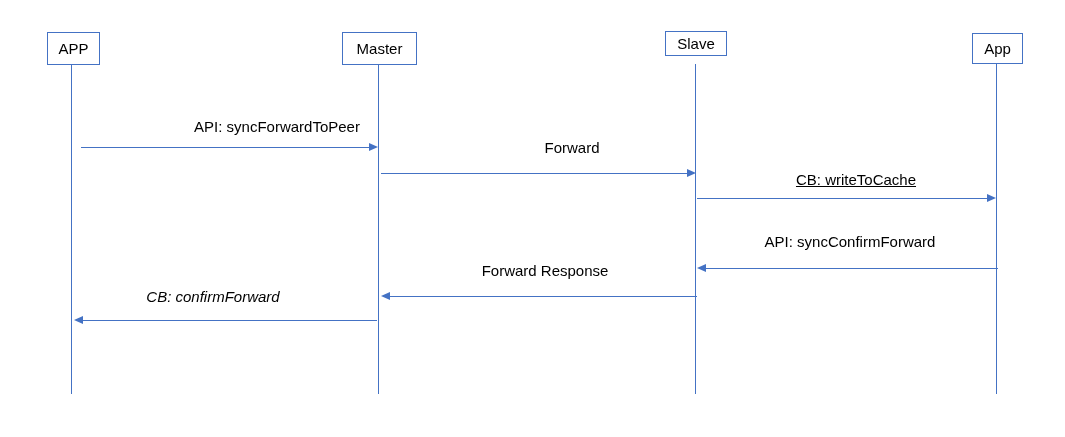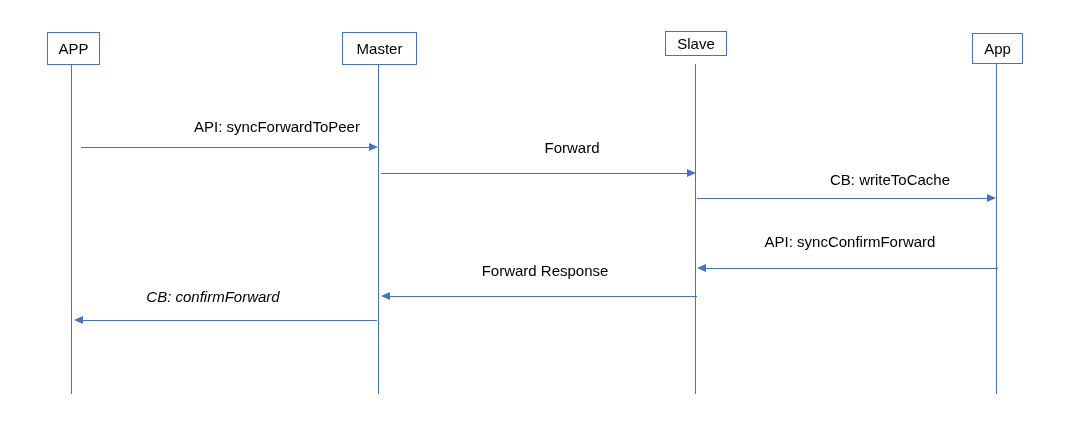--- a/index.html
+++ b/index.html
@@ -93,21 +93,21 @@
     <span class="msg-label" style="left: 237px; top: 118px; margin-left: 40px;">API: syncForwardToPeer</span>
     <div class="msg-line" style="left: 81px; top: 147px; width: 288px;"></div>
     <div class="arrowhead dir-right" style="left: 369px; top: 143.25px;"></div>
   </div>
   <div class="message">
     <span class="msg-label" style="left: 552px; top: 139px; margin-left: 20px;">Forward</span>
     <div class="msg-line" style="left: 381px; top: 173px; width: 306px;"></div>
     <div class="arrowhead dir-right" style="left: 687px; top: 169.25px;"></div>
   </div>
   <div class="message">
-    <span class="msg-label" style="left: 890px; top: 171px;">CB: writeToCache</span>
+    <span class="msg-label" style="left: 856px; top: 171px; text-decoration: underline;">CB: writeToCache</span>
     <div class="msg-line" style="left: 697px; top: 198px; width: 290px;"></div>
     <div class="arrowhead dir-right" style="left: 987px; top: 194.25px;"></div>
   </div>
   <div class="message">
     <span class="msg-label" style="left: 850px; top: 233px; text-align: center;">API: syncConfirmForward</span>
     <div class="msg-line" style="left: 706px; top: 268px; width: 292px;"></div>
     <div class="arrowhead dir-left" style="left: 697px; top: 264.25px;"></div>
   </div>
   <div class="message">
     <span class="msg-label" style="left: 545px; top: 262px;">Forward Response</span>

